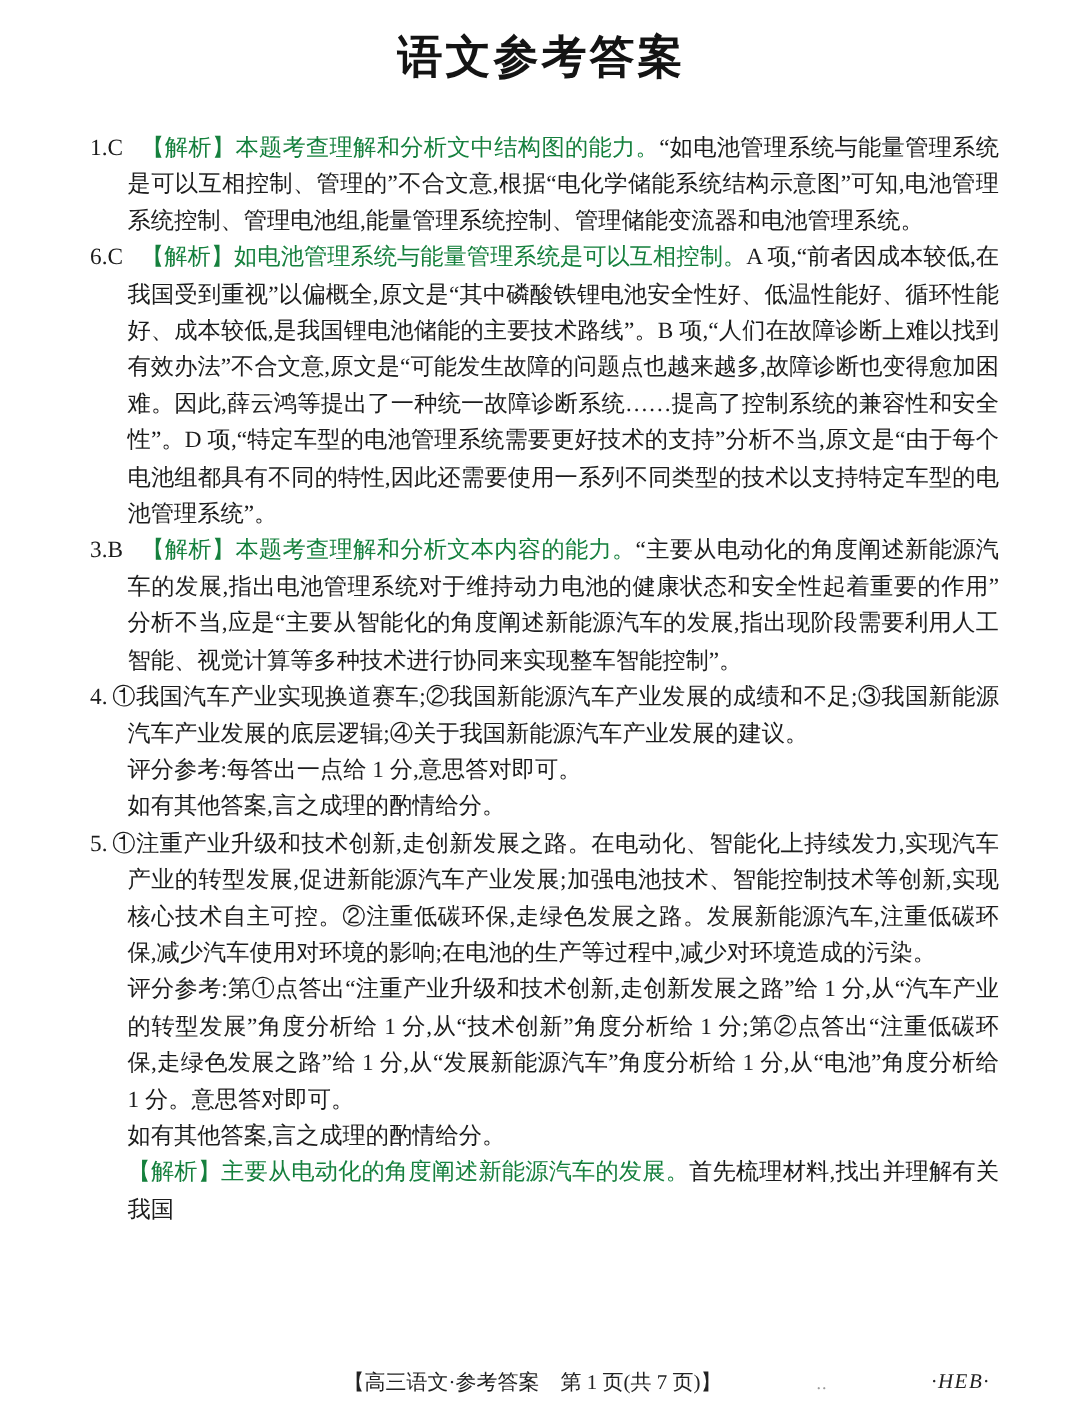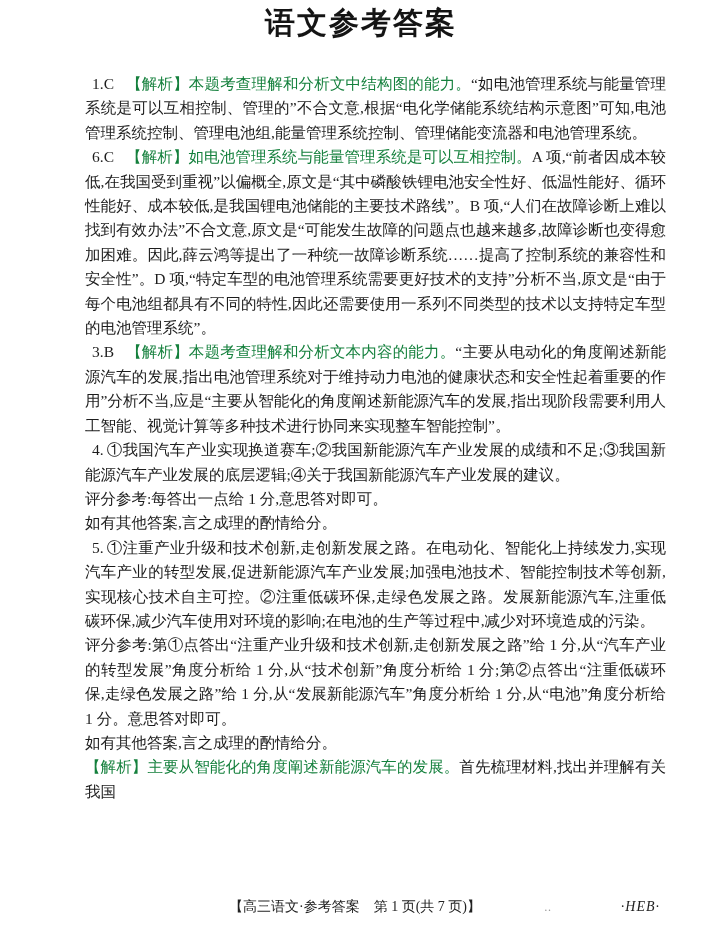--- a/index.html
+++ b/index.html
@@ -5,34 +5,34 @@
   html,body { margin:0; padding:0; }
   body {
     width:722px; height:936px;
     background:#ffffff;
     font-family:"Liberation Serif","DejaVu Serif",serif;
     color:#1c1c1c;
     overflow:hidden;
   }
   .page { position:relative; width:722px; height:936px; background:#ffffff; }
   .title {
-    margin:3px; 
+    margin:18px; 
     text-align:center;
     font-size:30px; font-weight:700; letter-spacing:2px;
     color:#141414;
   }
   .content {
     margin:28px 56px 0 60px;
     font-size:15.5px; line-height:24.4px;
     text-align:justify;
   }
   .item { padding-left:25px; }
   .block { margin:0; text-align:justify; }
   .first { text-indent:-25px; }
-  .label { margin-right:12px; white-space:nowrap;margin-left:32px; }
+  .label { margin-right:12px; white-space:nowrap; }
   .label.tight { margin-right:3px; }
   b.jiexi { font-weight:400; color:#15803d; }
   .footer {
     position:absolute; left:0; right:0; top:895px;
     font-size:14px; color:#222;
   }
   .footer-center { display:block; text-align:center; padding-right:12px; }
   .footer-right { position:absolute; right:62px; top:1px; letter-spacing:1px;font-style:italic; }
   .footer-dots { position:absolute; left:544px; top:3px; color:#9a9a9a; font-size:11px; letter-spacing:2px; }
 </style>
@@ -60,21 +60,21 @@
     <div class="item">
       <p class="block first"><span class="label tight">4.</span><span>①我国汽车产业实现换道赛车;②我国新能源汽车产业发展的成绩和不足;③我国新能源汽车产业发展的底层逻辑;④关于我国新能源汽车产业发展的建议。</span></p>
       <p class="block"><span>评分参考:每答出一点给 1 分,意思答对即可。</span></p>
       <p class="block"><span>如有其他答案,言之成理的酌情给分。</span></p>
     </div>
 
     <div class="item">
       <p class="block first"><span class="label tight">5.</span><span>①注重产业升级和技术创新,走创新发展之路。在电动化、智能化上持续发力,实现汽车产业的转型发展,促进新能源汽车产业发展;加强电池技术、智能控制技术等创新,实现核心技术自主可控。②注重低碳环保,走绿色发展之路。发展新能源汽车,注重低碳环保,减少汽车使用对环境的影响;在电池的生产等过程中,减少对环境造成的污染。</span></p>
       <p class="block"><span>评分参考:第①点答出“注重产业升级和技术创新,走创新发展之路”给 1 分,从“汽车产业的转型发展”角度分析给 1 分,从“技术创新”角度分析给 1 分;第②点答出“注重低碳环保,走绿色发展之路”给 1 分,从“发展新能源汽车”角度分析给 1 分,从“电池”角度分析给 1 分。意思答对即可。</span></p>
       <p class="block"><span>如有其他答案,言之成理的酌情给分。</span></p>
-      <p class="block"><b class="jiexi">【解析】主要从智能化的角度阐述新能源汽车的发展。</b><span>首先梳理材料,找出并理解有关我国</span></p>
+      <p class="block"><b class="jiexi">【解析】主要从电动化的角度阐述新能源汽车的发展。</b><span>首先梳理材料,找出并理解有关我国</span></p>
     </div>
 
   </div>
 
   <div class="footer">
     <span class="footer-center">【高三语文·参考答案　第 1 页(共 7 页)】</span>
     <span class="footer-dots">‥</span>
     <span class="footer-right">·HEB·</span>
   </div>
 

